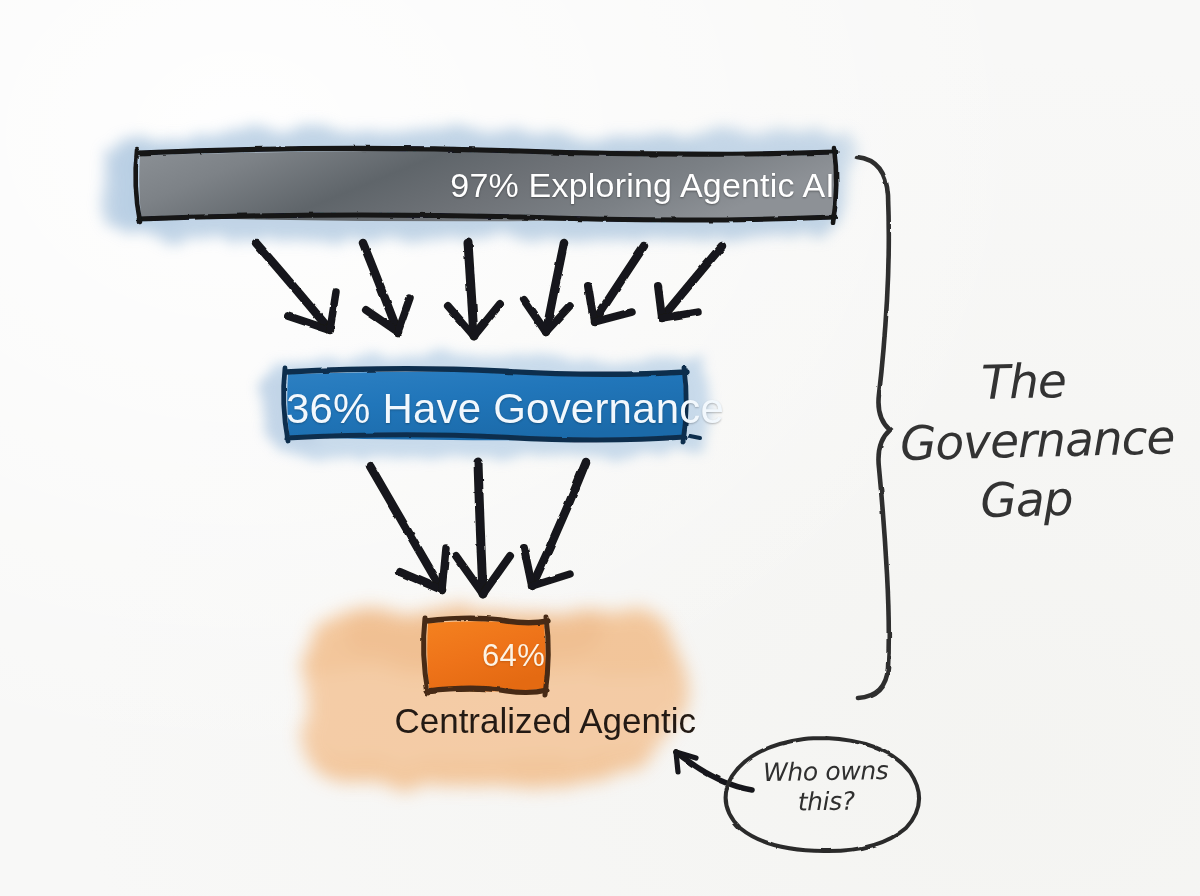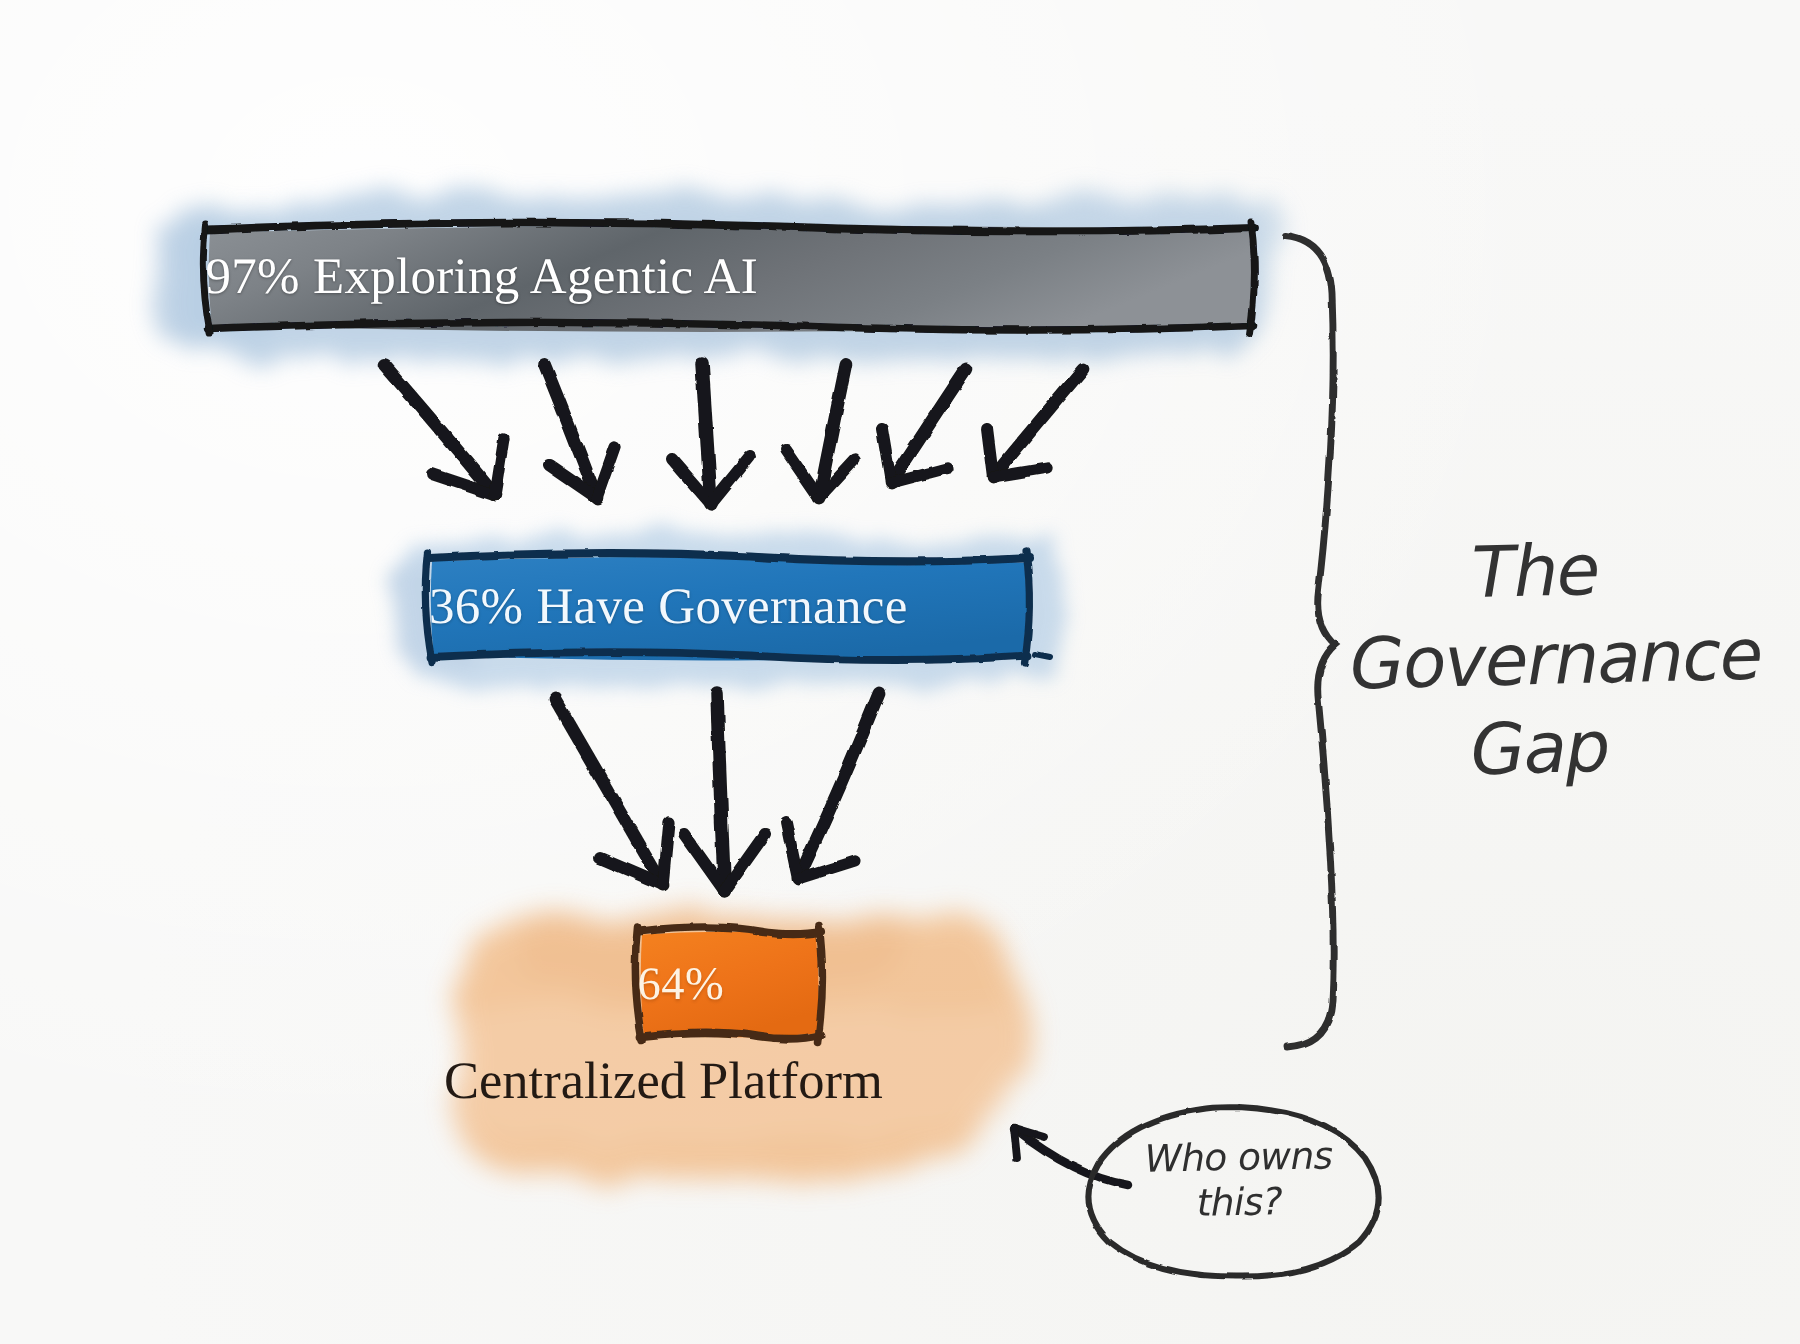--- a/index.html
+++ b/index.html
@@ -32,39 +32,38 @@
   .svg-layer {
     position: absolute;
     left: 0;
     top: 0;
     width: 1200px;
     height: 896px;
   }
   
   .node-label {
     position: absolute;
-    text-align: left;
+    text-align: right;
     white-space: nowrap;
     line-height: 1;
-    font-family: Liberation Serif, serif;
   }
   #top-bar-label {
     left: 137px;
     top: 168px;
     width: 698px;
     font-size: 34px;
     color: #ffffff;
     letter-spacing: 0.2px;
     text-shadow: 0 1px 2px rgba(0,0,0,0.35);
   }
   #mid-bar-label {
     left: 286px;
     top: 388px;
     width: 398px;
-    font-size: 34px;
+    font-size: 42px;
     color: #f2f8fd;
     letter-spacing: 0.2px;
     text-shadow: 0 1px 2px rgba(0,0,0,0.25);
   }
   #bottom-box-label {
     left: 425px;
     top: 640px;
     width: 120px;
     font-size: 31px;
     color: #fdf3e4;
@@ -321,21 +320,21 @@
                  Q812 738 826 738" fill="none" stroke="#2c2c2c" stroke-width="4" stroke-linecap="round" filter="url(#ink-rough2)"></path>
       </g>
     </svg>
 
     <div class="node-label" id="top-bar-label">97% Exploring Agentic AI</div>
 
     <div class="node-label" id="mid-bar-label">36% Have Governance</div>
 
     <div class="node-label" id="bottom-box-label">64%</div>
 
-    <div class="node-label" id="bottom-caption">Centralized Platform</div>
+    <div class="node-label" id="bottom-caption">Centralized Agentic</div>
 
     <div class="hand-text" id="annotation-title">
       <div>The</div>
       <div>Governance</div>
       <div>Gap</div>
     </div>
 
     <div class="hand-text" id="callout-text">
       <div>Who owns</div>
       <div>this?</div>

